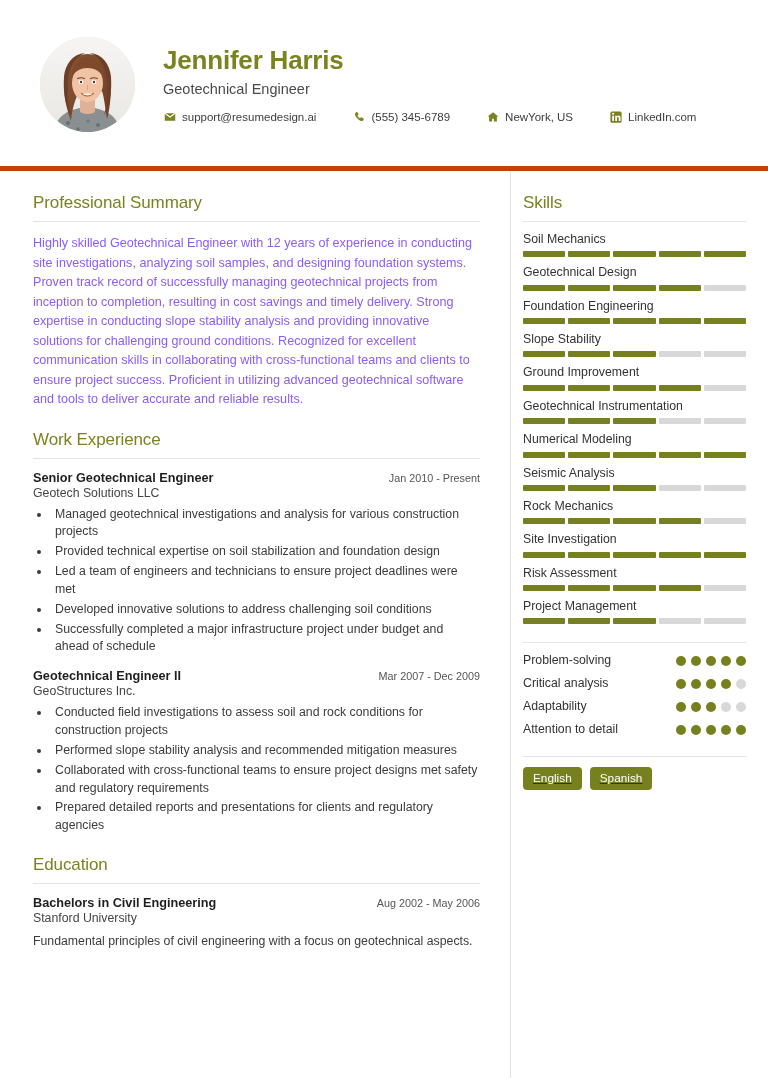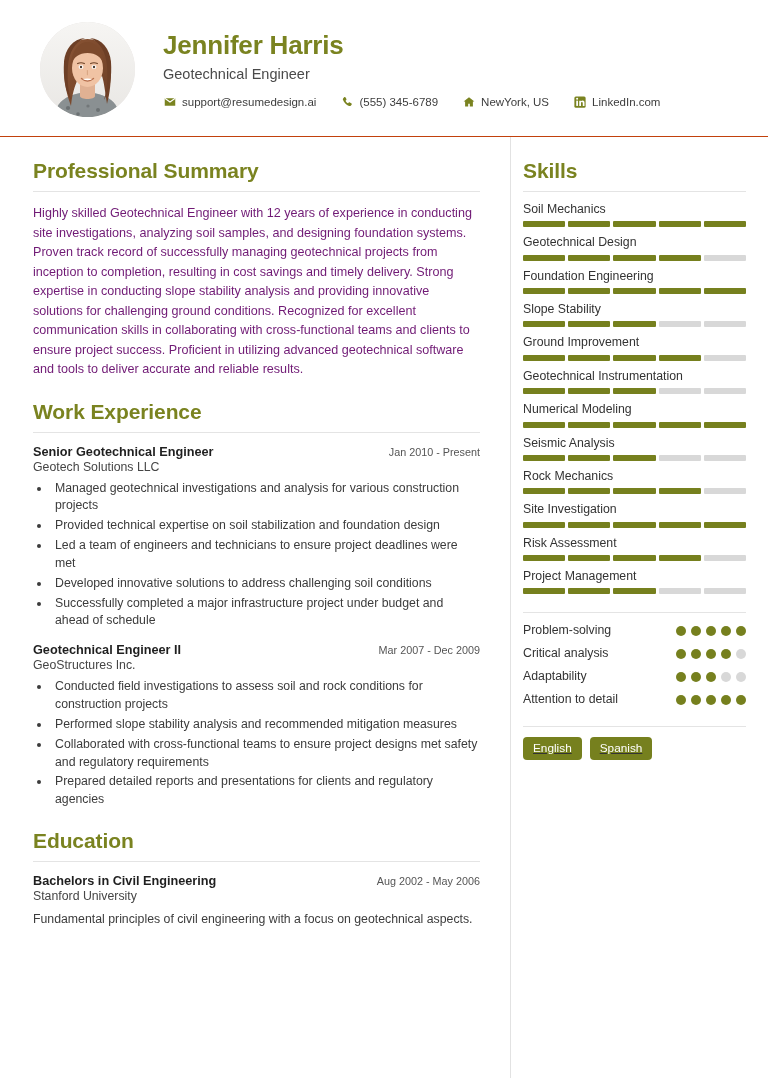--- a/index.html
+++ b/index.html
@@ -17,22 +17,22 @@
     position: relative;
     background: #fff;
     overflow: hidden;
   }
 
   
   .header {
     display: flex;
     align-items: center;
     padding: 16px 28px 14px 40px;
-    height: 137px;
-    border-bottom: 1px solid #c2410c;
+    height: 171px;
+    border-bottom: 5px solid #c2410c;
   }
   .avatar {
     width: 95px;
     height: 95px;
     border-radius: 50%;
     flex: 0 0 95px;
     overflow: hidden;
     position: relative;
     background: #f2f0ee;
     box-shadow: 0 0 0 1px #eceae8 inset;
@@ -50,21 +50,21 @@
   .role {
     font-size: 14.5px;
     color: #4a4a4a;
     margin-top: 5px;
     font-weight: normal;
   }
   .contact-row {
     display: flex;
     align-items: center;
     margin-top: 14px;
-    gap: 24px;
+    gap: 36px;
     flex-wrap: wrap;
   }
   .contact-item {
     display: flex;
     align-items: center;
     font-size: 11.5px;
     color: #3d3d3d;
     white-space: nowrap;
   }
   .contact-item .ci-icon {
@@ -89,40 +89,40 @@
     padding: 22px 30px 0 33px;
     border-right: 1px solid #e2e2e2;
   }
   .col-side {
     width: 257px;
     padding: 22px 22px 0 12px;
   }
 
   
   .sec-title {
-    font-size: 21px;
-    font-weight: bold;
+    font-size: 17px;
+    font-weight: normal;
     color: #7a8320;
     letter-spacing: -0.1px;
   }
   .sec-rule {
     height: 1px;
     background: #e4e4e4;
     margin-top: 8px;
     margin-bottom: 12px;
   }
   .sec { margin-bottom: 20px; }
   .sec-side { margin-bottom: 18px; }
   .sec-side .sec-rule { margin-bottom: 10px; }
 
   
   .summary {
     font-size: 12.6px;
     line-height: 1.55;
-    color: #701a75;
+    color: #8b5cf6;
     text-align: left;
   }
 
   
   .entry { margin-bottom: 13px; }
   .entry-head {
     display: flex;
     justify-content: space-between;
     align-items: baseline;
     gap: 37px;

